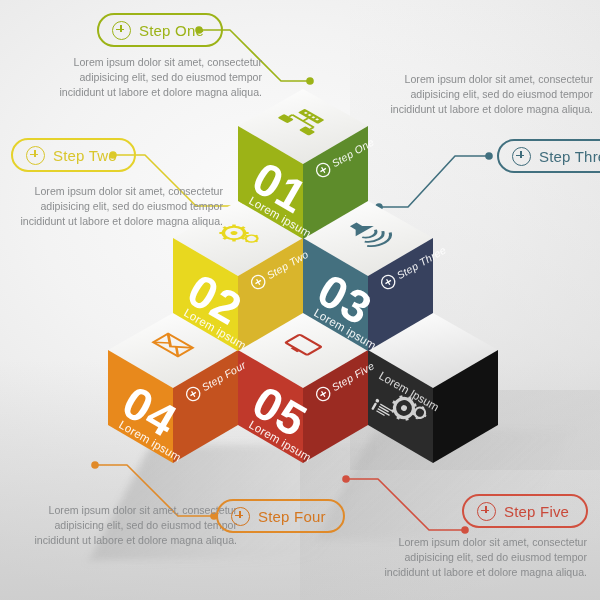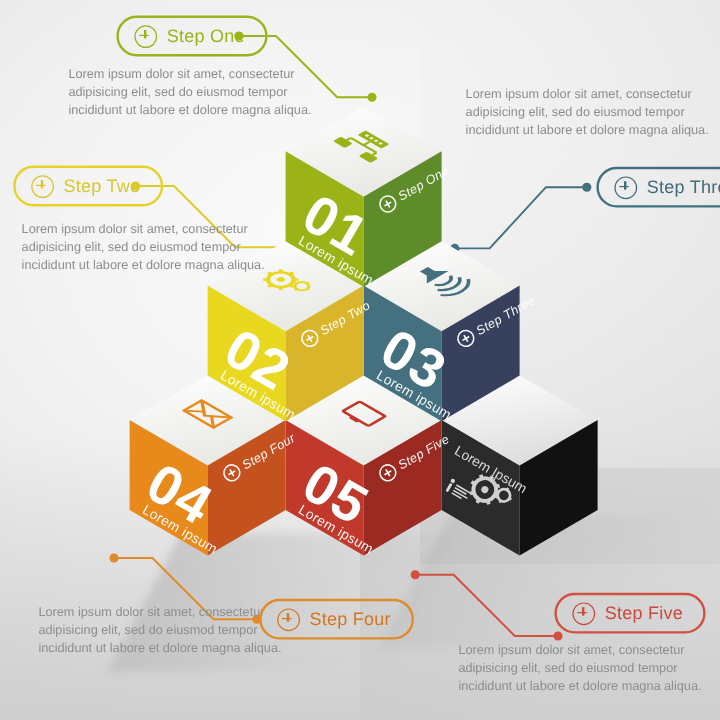--- a/index.html
+++ b/index.html
@@ -56,21 +56,21 @@
   }
   .pill .plus::before{left:3.2px;top:7px;width:7.4px;height:1.6px;}
   .pill .plus::after{top:3.2px;left:7px;height:7.4px;width:1.6px;}
   .pill .ptxt{font-size:15px;letter-spacing:.2px;line-height:1;}
 
   
   .copy{
     position:absolute;width:205px;z-index:5;
     font-size:10.6px;line-height:15.2px;color:#8b8d8f;
   }
-  .copy.r{text-align:left;}
+  .copy.r{text-align:right;}
 
   
   .bignum{font-family:"Liberation Sans",sans-serif;font-size:46px;font-weight:700;fill:#fff;letter-spacing:1px;}
   .subtxt{font-family:"Liberation Sans",sans-serif;font-size:11.5px;fill:#fff;opacity:.93;letter-spacing:.3px;}
   .steptxt{font-family:"Liberation Sans",sans-serif;font-size:10.5px;font-style:italic;fill:#fff;opacity:.95;letter-spacing:.3px;}
   .darktxt{font-family:"Liberation Sans",sans-serif;font-size:11.5px;fill:#e9e9e9;opacity:.9;}
 </style>
 </head>
 <body>
 

